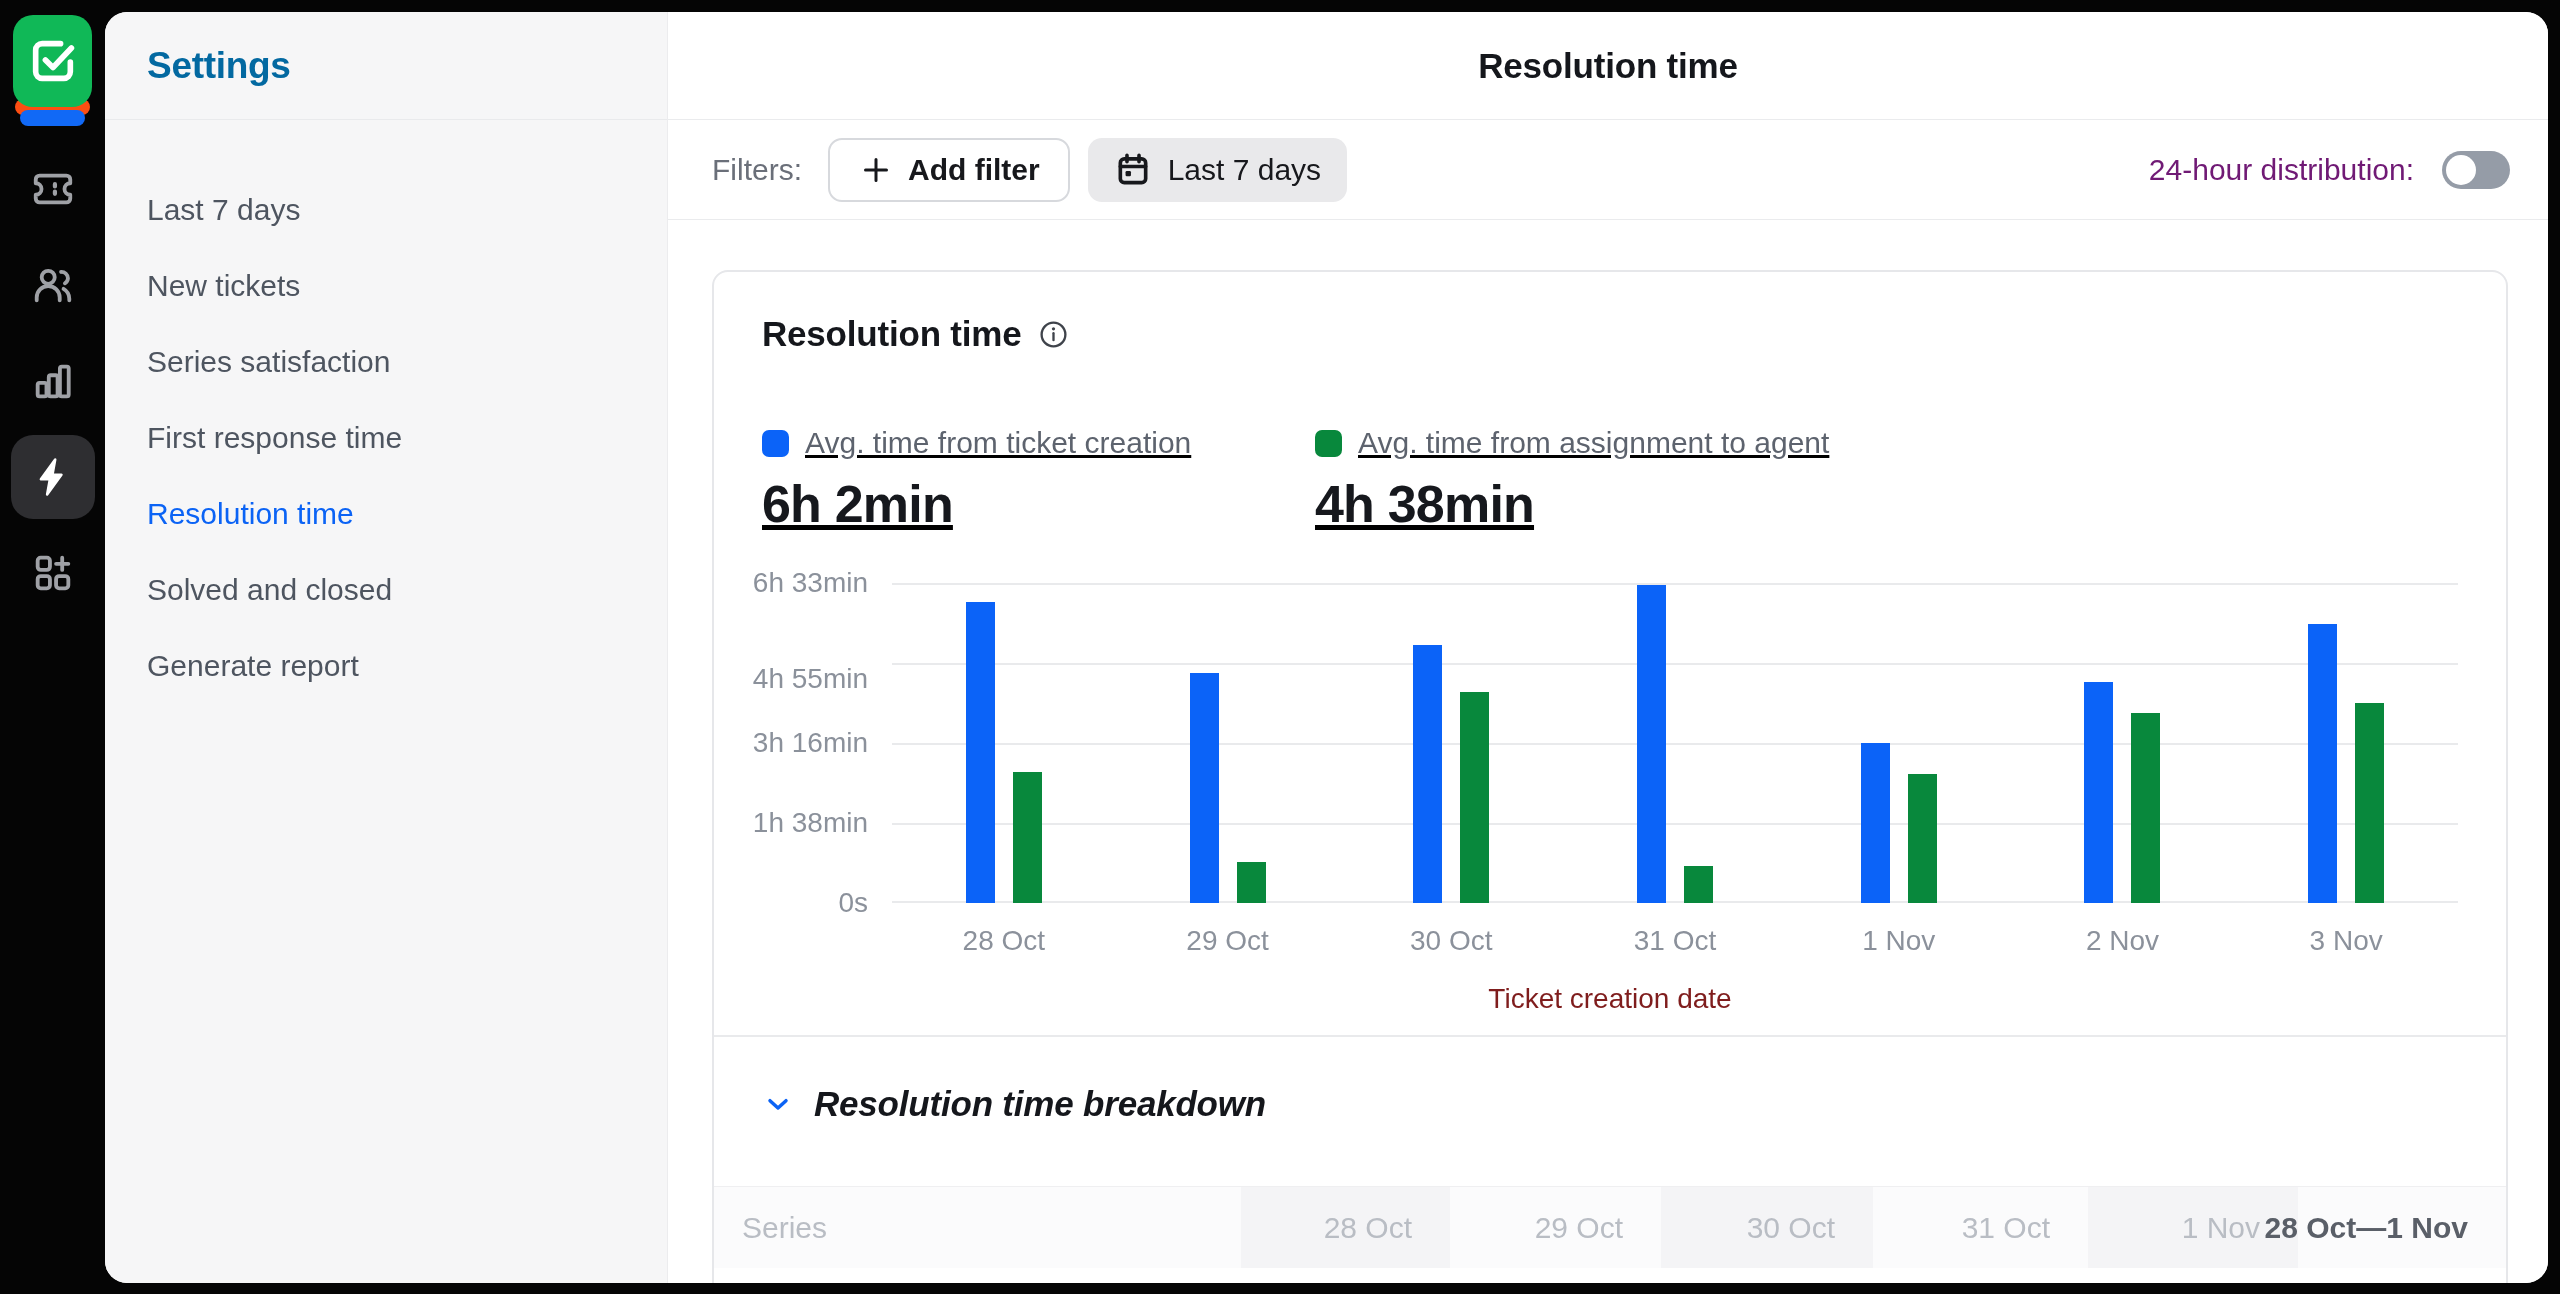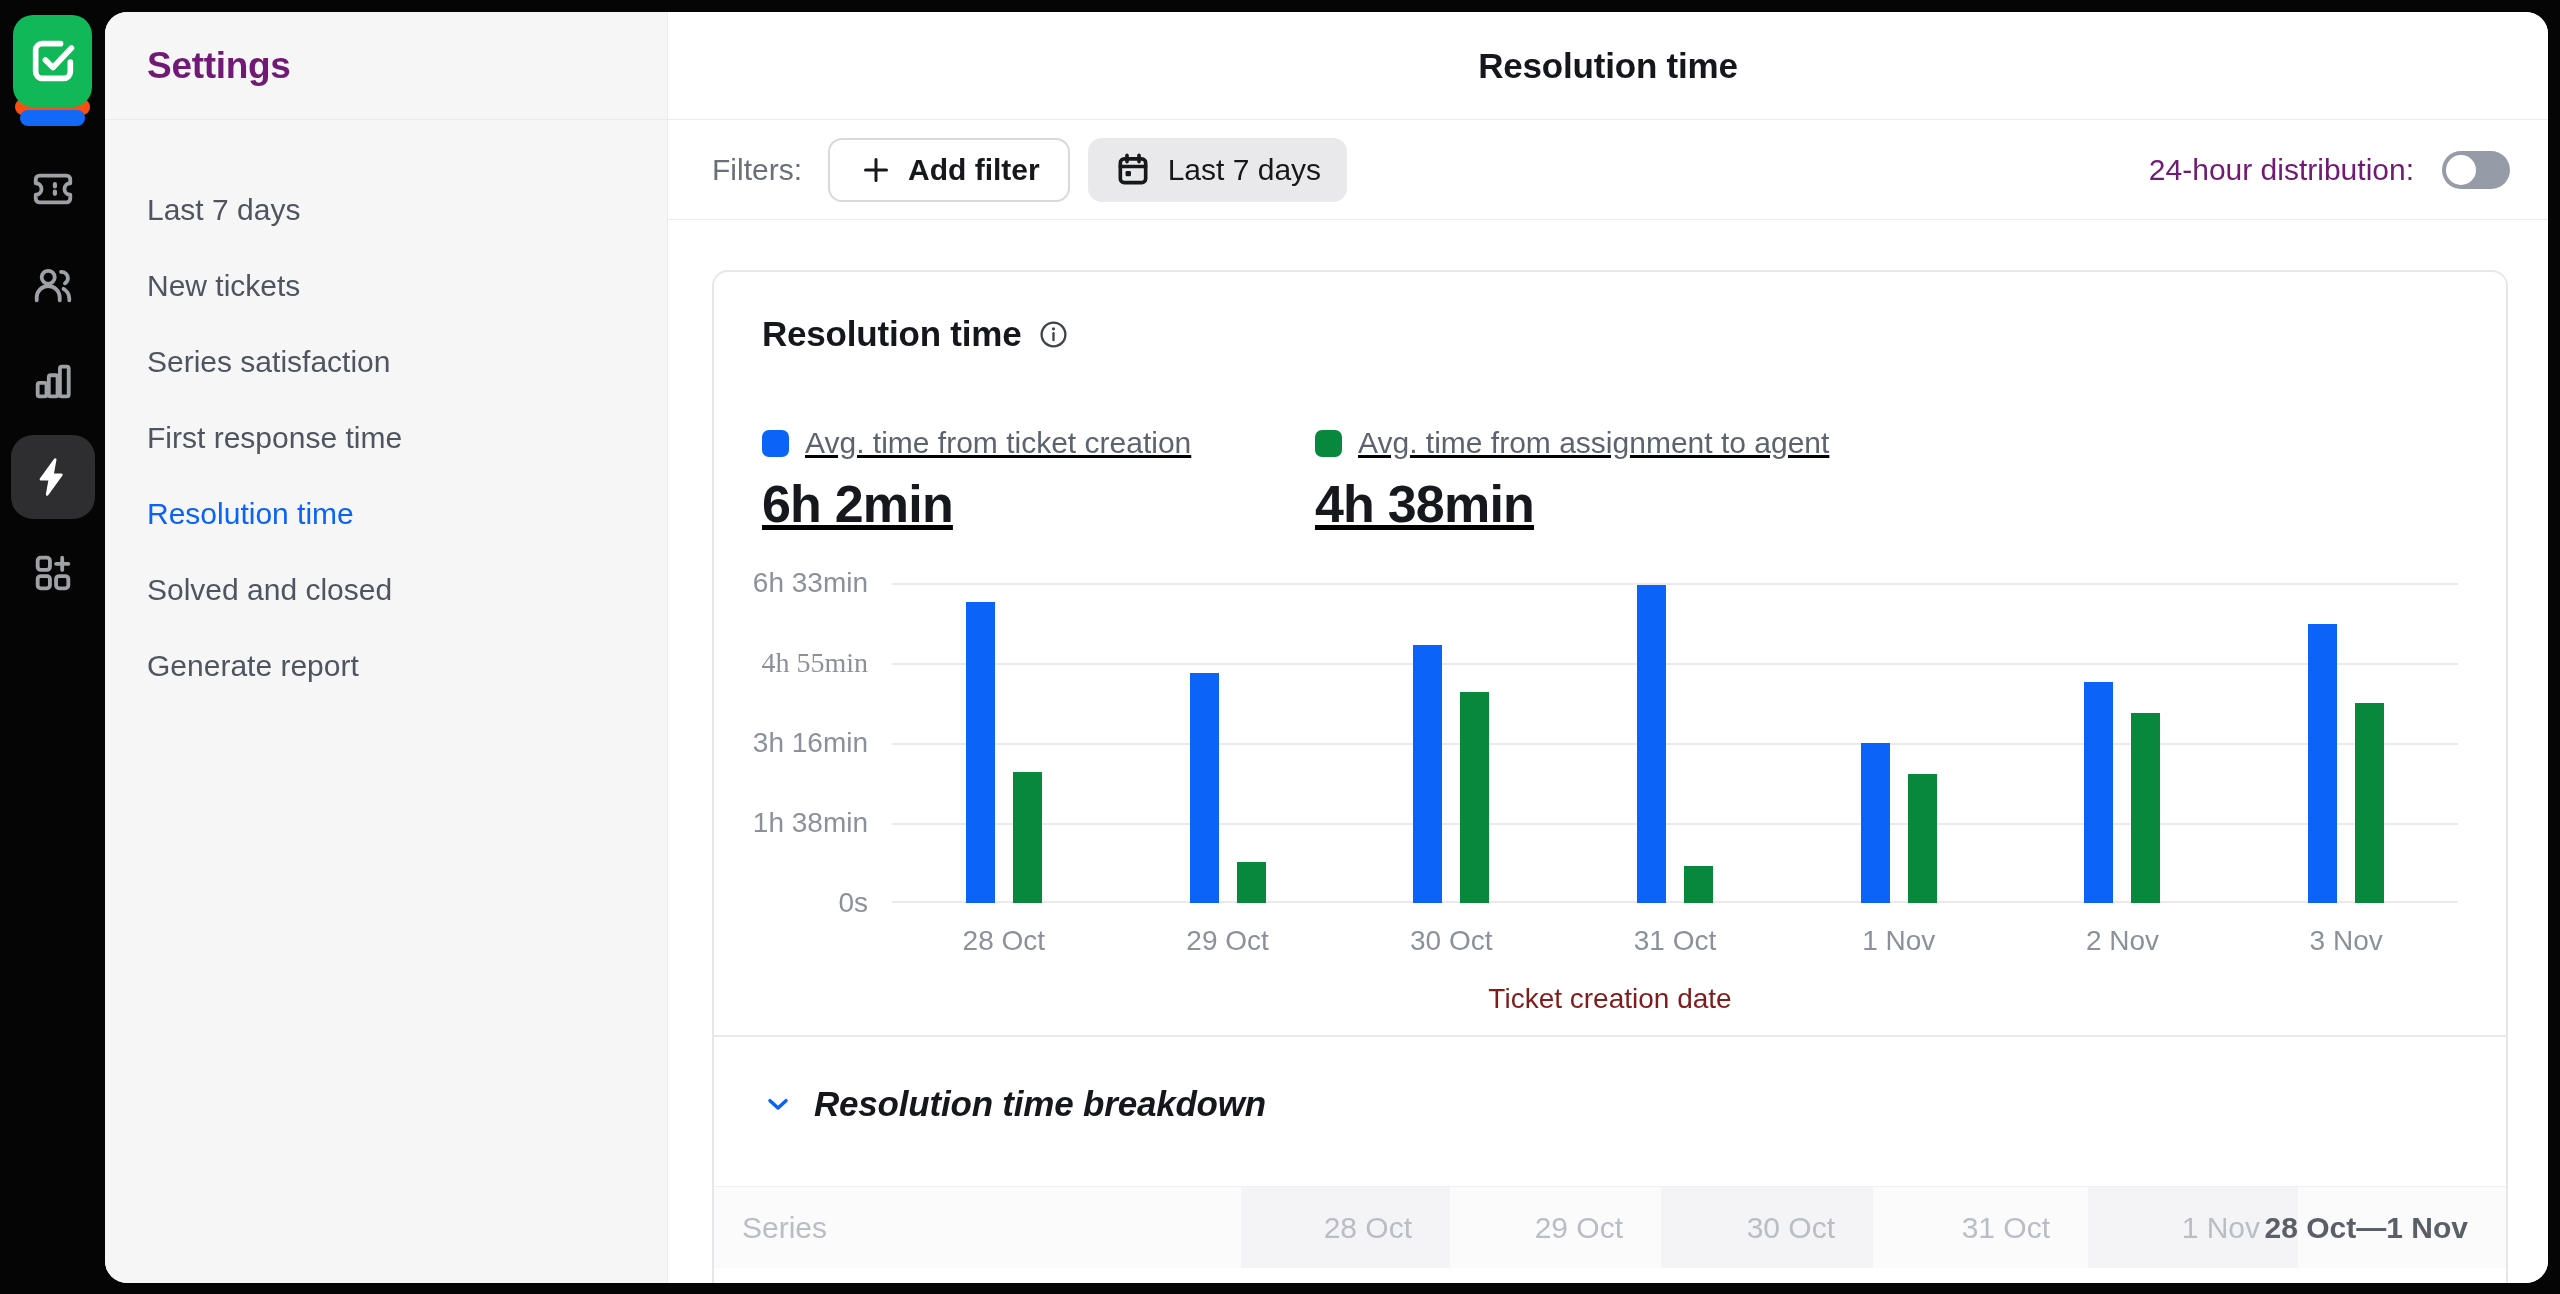--- a/index.html
+++ b/index.html
@@ -24,21 +24,21 @@
 
   
   .panel { position:absolute; left:105px; top:12px; width:2443px; height:1271px;
     border-radius:22px; overflow:hidden; background:#ffffff; display:flex; }
 
   
   .sidebar { width:563px; background:#f6f6f7; border-right:1px solid #ececee; flex:none;
     display:flex; flex-direction:column; }
   .sidebar-header { height:108px; border-bottom:1px solid #e9eaec; display:flex; align-items:center;
     padding-left:42px; flex:none; }
-  .sidebar-header h1 { font-size:37px; font-weight:700; color:#701a75; letter-spacing:-0.3px; }
+  .sidebar-header h1 { font-size:37px; font-weight:700; color:#0369a1; letter-spacing:-0.3px; }
   .side-nav { padding-top:52px; }
   .nav-item { height:76px; display:flex; align-items:center; padding-left:42px;
     font-size:30px; color:#4e5560; cursor:pointer; }
   .nav-item.active { color:#0b63f5; }
 
   
   .main { flex:1; display:flex; flex-direction:column; background:#ffffff; min-width:0; }
   .main-header { height:108px; border-bottom:1px solid #eaebed; display:flex; align-items:center;
     justify-content:center; flex:none; }
   .main-header h2 { font-size:35px; font-weight:700; color:#15171c; letter-spacing:-0.2px; }
@@ -216,21 +216,21 @@
                   <span class="legend-swatch" style="background: rgb(8, 136, 60);"></span>
                   <span class="legend-label">Avg. time from assignment to agent</span>
                 </div>
                 <div class="legend-value">4h 38min</div>
               </div>
             </div>
 
           <div class="chart-row">
             <div class="y-axis" id="y-axis">
                 <span class="y-tick" style="top: 0px;">6h 33min</span>
-                <span class="y-tick" style="top: 80px; font-family: Liberation Serif, serif;">4h 55min</span>
+                <span class="y-tick" style="top: 96px;">4h 55min</span>
                 <span class="y-tick" style="top: 160px;">3h 16min</span>
                 <span class="y-tick" style="top: 240px;">1h 38min</span>
                 <span class="y-tick" style="top: 320px;">0s</span>
               </div>
             <div class="plot" id="plot">
               <div class="groups" id="groups">
                   <div class="bar-group">
                     <div class="bar" style="height: 301px; background: rgb(11, 99, 248);"></div>
                     <div class="bar" style="height: 131px; background: rgb(8, 136, 60);"></div>
                   </div>

